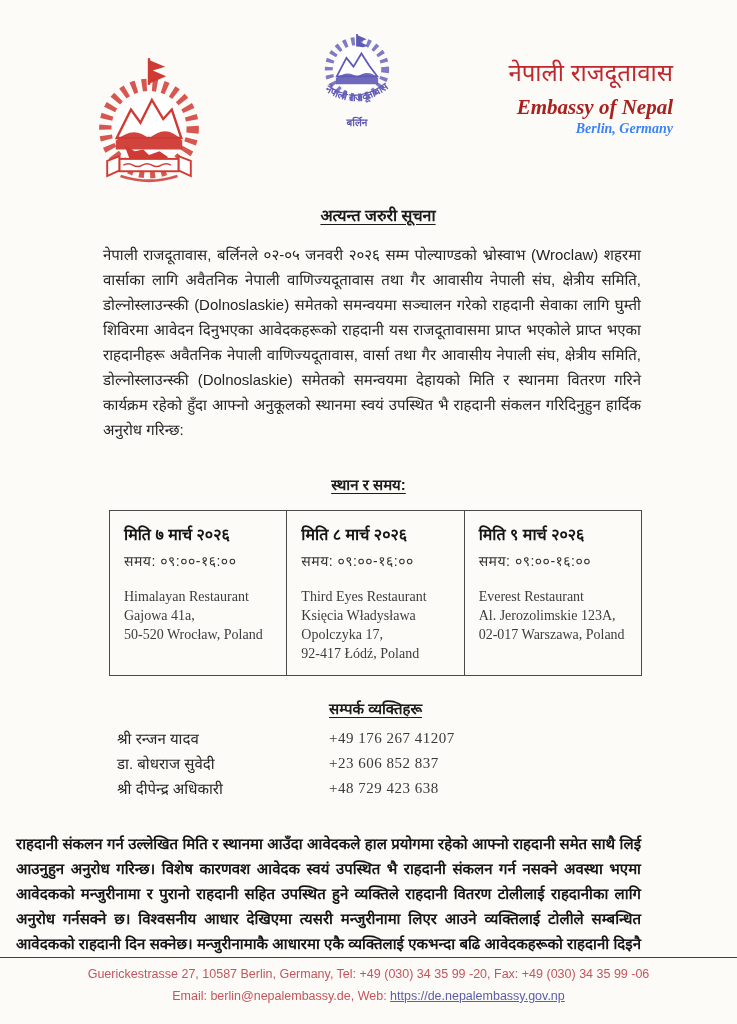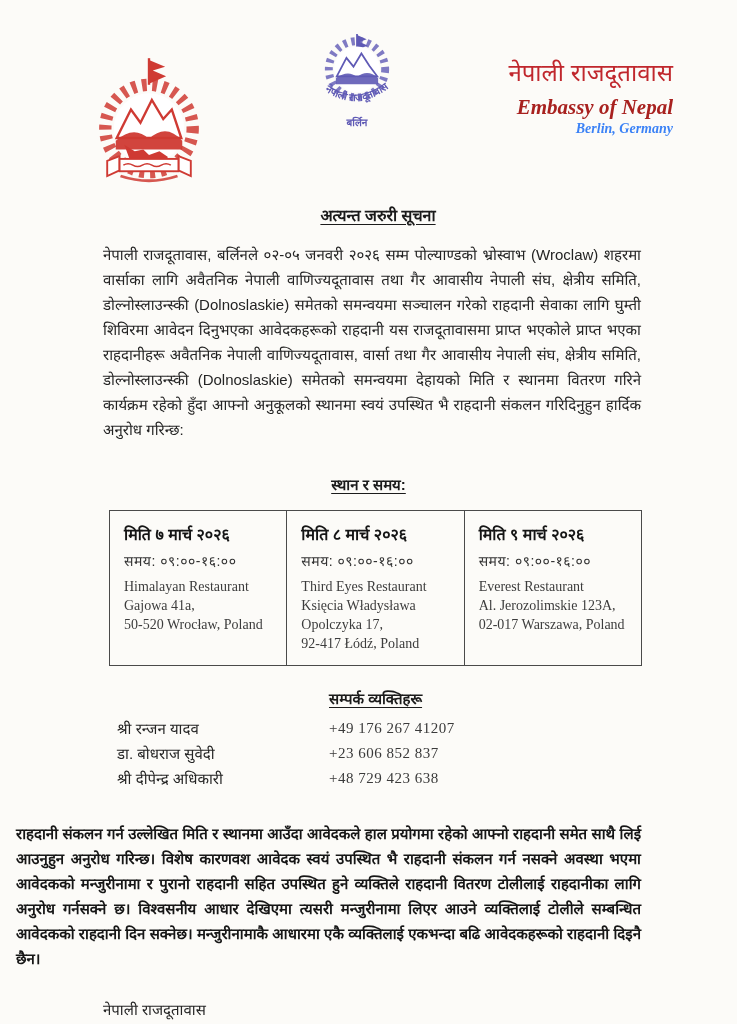--- a/index.html
+++ b/index.html
@@ -75,21 +75,21 @@
     width:533px;
     table-layout:fixed;
   }
   table.schedule td {
     border:1.5px solid #4a4a4a;
     vertical-align:top;
     padding:12px 10px 12px 14px;
     height:128px;
   }
   .sched-date { font-weight:bold; font-size:16px; color:#151515; margin-bottom:6px; }
-  .sched-time { font-size:14px; color:#333; margin-bottom:7px; letter-spacing:0.5px; }
+  .sched-time { font-size:14px; color:#333; margin-bottom:17px; letter-spacing:0.5px; }
   .sched-venue, .sched-addr1, .sched-addr2 {
     font-family:"Liberation Serif","DejaVu Serif",serif;
     font-size:14px; color:#3c3c3c; line-height:19px;
   }
   
   .contacts { margin:22px 96px 0 117px; }
   .contacts-heading {
     font-weight:bold; font-size:15px;
     text-decoration:underline; text-underline-offset:3px;
     margin-left:212px; margin-bottom:8px;
@@ -220,14 +220,18 @@
   </div>
 
   <p class="para para-bold">राहदानी संकलन गर्न उल्लेखित मिति र स्थानमा आउँदा आवेदकले हाल प्रयोगमा रहेको आफ्नो राहदानी समेत साथै लिई आउनुहुन अनुरोध गरिन्छ। विशेष कारणवश आवेदक स्वयं उपस्थित भै राहदानी संकलन गर्न नसक्ने अवस्था भएमा आवेदकको मन्जुरीनामा र पुरानो राहदानी सहित उपस्थित हुने व्यक्तिले राहदानी वितरण टोलीलाई राहदानीका लागि अनुरोध गर्नसक्ने छ। विश्वसनीय आधार देखिएमा त्यसरी मन्जुरीनामा लिएर आउने व्यक्तिलाई टोलीले सम्बन्धित आवेदकको राहदानी दिन सक्नेछ। मन्जुरीनामाकै आधारमा एकै व्यक्तिलाई एकभन्दा बढि आवेदकहरूको राहदानी दिइनै छैन।</p>
 
   <div class="signature">
     <div>नेपाली राजदूतावास</div>
     <div>बर्लिन, जर्मनी</div>
     <div>२०८२ फागुन २० (मार्च ४, २०२६)</div>
   </div>
 
+  <div class="footer">
+    <div class="footer-line1">Guerickestrasse 27, 10587 Berlin, Germany, Tel: +49 (030) 34 35 99 -20, Fax: +49 (030) 34 35 99 -06</div>
+    <div class="footer-line2"><span>Email: berlin@nepalembassy.de, Web: </span><a href="#" class="footer-link">https://de.nepalembassy.gov.np</a></div>
+  </div>
 
 </div>
 
 </body></html>

